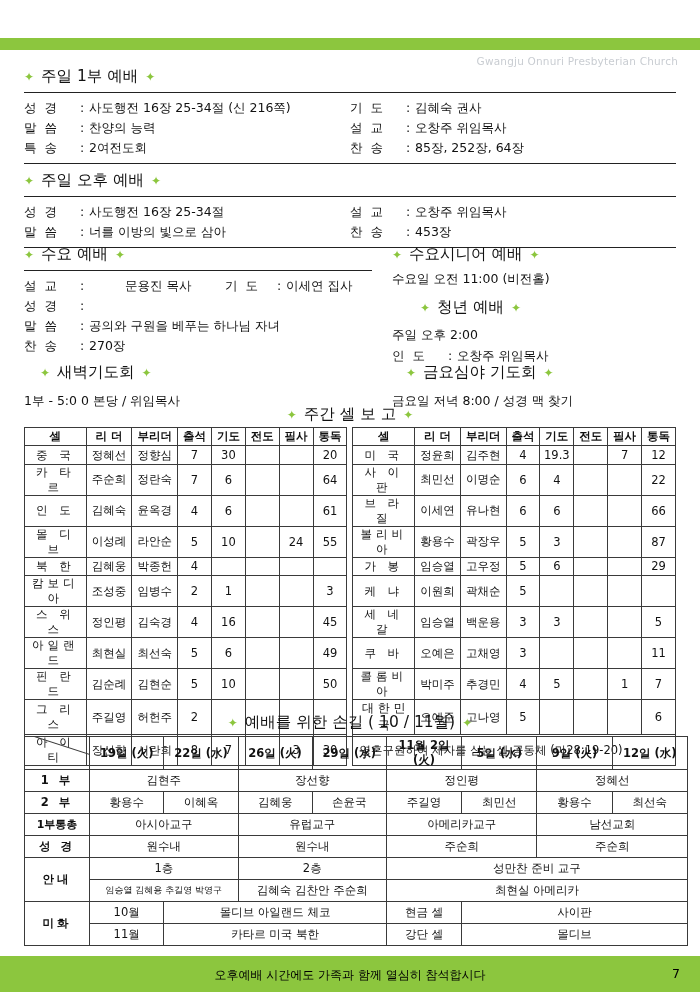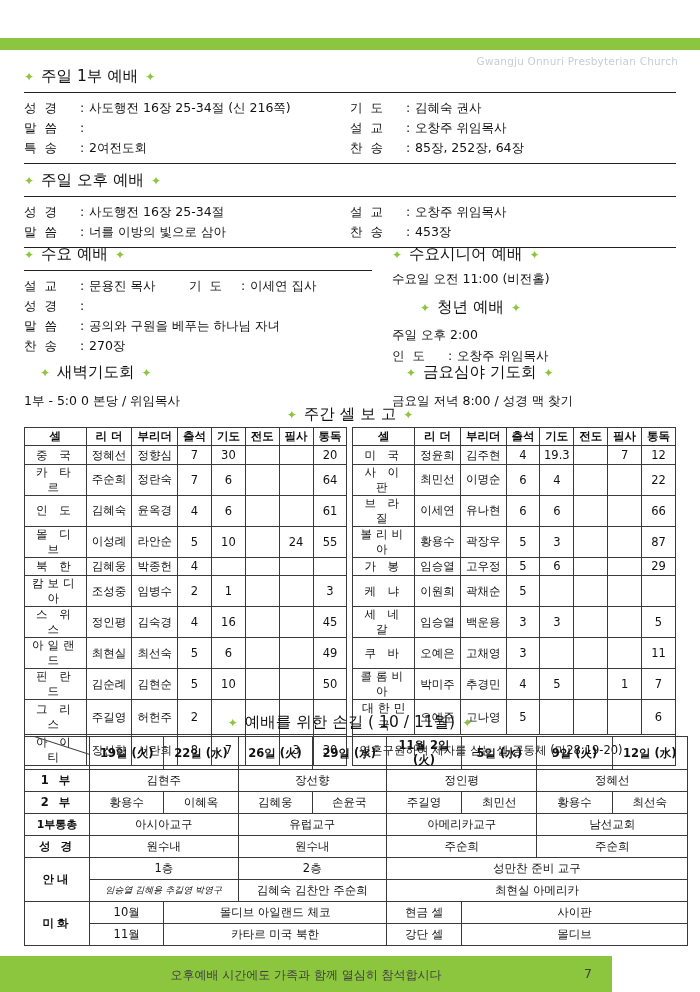--- a/index.html
+++ b/index.html
@@ -61,33 +61,33 @@
   .cell-table .gap { border: 0; width: 6px; }
   .cell-table .note { text-align: left; padding-left: 6px; letter-spacing: 0; }
 
   .hand-table { width: 664px; font-size: 11.5px; }
   .hand-table td, .hand-table th {
     border: 1px solid #3a3a3a; height: 22px; text-align: center;
     padding: 1px 2px; font-weight: normal;
   }
   .hand-table th { font-weight: bold; }
   .hand-table .rowlbl { font-weight: bold; letter-spacing: 3px; }
-  .hand-table .small { font-size: 9px; font-style: italic; }
+  .hand-table .small { font-size: 9px; }
   .corner { position: relative; overflow: hidden; }
   .corner::after {
     content: ""; position: absolute; left: -6px; top: -6px;
     width: 120px; height: 70px;
     border-top: 1px solid #3a3a3a;
     transform: rotate(18deg); transform-origin: left top;
   }
 
   
   .footer {
-    position: absolute; left: 0; bottom: 0; width: 612px; height: 36px;
-    background: #8cc63e; color: #404040;
+    position: absolute; left: 0; bottom: 0; width: 700px; height: 36px;
+    background: #8cc63e; color: #000000;
   }
   .footer-text {
     position: absolute; left: 0; right: 0; top: 11px;
     text-align: center; font-size: 12px;
   }
   .page-num { position: absolute; right: 20px; top: 10px; font-size: 12.5px; }
 
   .center-head { display: flex; justify-content: center; align-items: center; gap: 7px; }
 </style>
 </head>
@@ -110,20 +110,21 @@
     <div class="col2" style="margin-top:5px;">
       <div class="c">
         <div class="kv">
             <span class="k">성  경</span>
             <span class="sep">:</span>
             <span class="v">사도행전 16장 25-34절 (신 216쪽)</span>
           </div>
         <div class="kv">
             <span class="k">말  씀</span>
             <span class="sep">:</span>
+            <span class="v">찬양의 능력</span>
           </div>
         <div class="kv">
             <span class="k">특  송</span>
             <span class="sep">:</span>
             <span class="v">2여전도회</span>
           </div>
       </div>
       <div class="c">
         <div class="kv">
             <span class="k">기  도</span>
@@ -185,21 +186,21 @@
     <div class="sec-head">
       <span class="dia">✦</span>
       <span class="sec-title">수요 예배</span>
       <span class="dia">✦</span>
     </div>
     <hr class="hr-dark" style="margin-top:5px; width:348px;">
     <div style="margin-top:5px;">
       <div class="kv">
         <span class="k">설  교</span>
           <span class="sep">:</span>
-        <span style="width:100px;">문용진 목사</span>
+        <span style="width:100px;margin-left:36px;">문용진 목사</span>
         <span style="width:52px; letter-spacing:2px;">기  도</span>
           <span class="sep">:</span>
         <span>이세연 집사</span>
       </div>
       <div class="kv">
           <span class="k">성  경</span>
           <span class="sep">:</span>
         </div>
       <div class="kv">
           <span class="k">말  씀</span>

